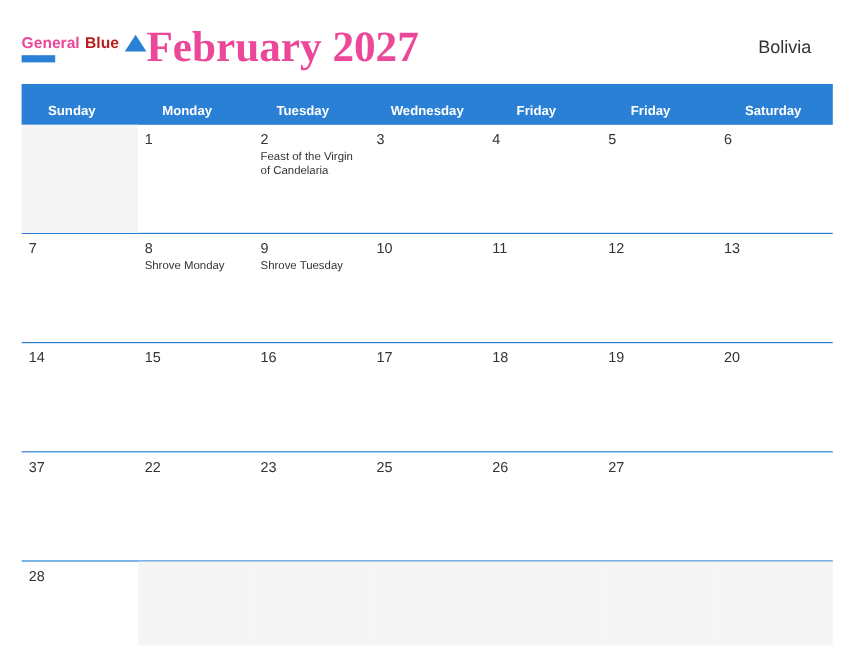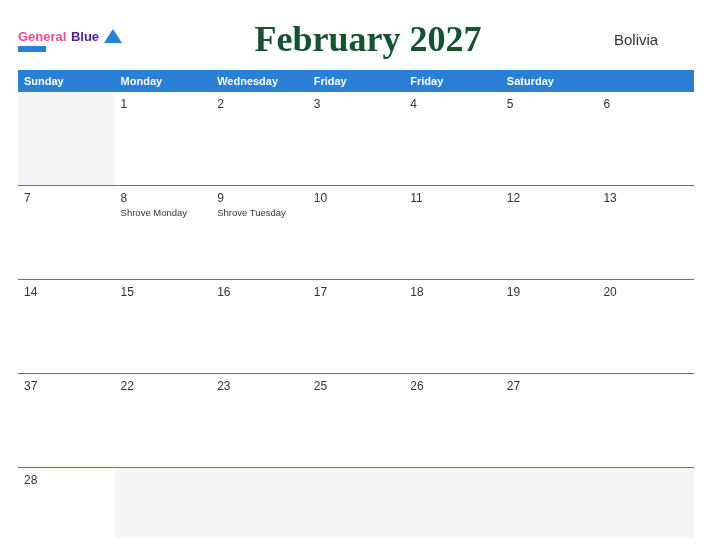--- a/index.html
+++ b/index.html
@@ -45,47 +45,47 @@
       width: 0;
       height: 0;
       border-left: 9px solid transparent;
       border-right: 9px solid transparent;
       border-bottom: 14px solid #2980d4;
       margin-left: 2px;
     }
     .title {
       font-size: 36px;
       font-weight: bold;
-      color: #14532d;
+      color: #ec4899;
       font-family: Georgia, serif;
-      text-align: center;
       flex: 1;
     }
     .country {
       font-size: 15px;
       color: #333;
-      text-align: left;
+      text-align: center;
       min-width: 80px;
     }
     .calendar {
       flex: 1;
       display: flex;
       flex-direction: column;
     }
     .cal-header {
       display: grid;
       grid-template-columns: repeat(7, 1fr);
       background: #2980d4;
     }
     .cal-header-cell {
       color: #fff;
       font-size: 11px;
       font-weight: bold;
-      padding: 5px 6px;
+      padding: 5px 22px;
       text-align: left;
+      margin-top: 12px;
     }
     .cal-body {
       flex: 1;
       display: flex;
       flex-direction: column;
     }
     .cal-week {
       display: grid;
       grid-template-columns: repeat(7, 1fr);
       flex: 1;
@@ -121,52 +121,54 @@
 </head>
 <body>
 
 <div class="page">
   <div class="header">
     <div class="logo">
       <div>
         <div style="display:flex;align-items:flex-end;gap:3px;">
           <div>
             <span class="logo-text">General</span>
-            <span class="logo-text" style="color:#4c1d95;">Blue</span>
+            <span class="logo-text" style="color:#b91c1c;">Blue</span>
           </div>
           <div style="display:flex;flex-direction:column;align-items:flex-start;margin-bottom:2px;">
             <div class="logo-icon"></div>
           </div>
         </div>
         <div class="logo-blue-bar"></div>
       </div>
     </div>
     <div class="title">February 2027</div>
     <div class="country">Bolivia</div>
   </div>
 
   <div class="calendar">
     <div class="cal-header">
       <div class="cal-header-cell">Sunday</div>
       <div class="cal-header-cell">Monday</div>
+      <div class="cal-header-cell">Tuesday</div>
       <div class="cal-header-cell">Wednesday</div>
       <div class="cal-header-cell">Friday</div>
       <div class="cal-header-cell">Friday</div>
       <div class="cal-header-cell">Saturday</div>
     </div>
 
     <div class="cal-body">
 
       <div class="cal-week" style="border-top: none;">
         <div class="cal-cell empty"></div>
         <div class="cal-cell">
             <span class="day-num">1</span>
           </div>
         <div class="cal-cell">
           <span class="day-num">2</span>
+          <div class="day-event">Feast of the Virgin of Candelaria</div>
         </div>
         <div class="cal-cell">
             <span class="day-num">3</span>
           </div>
         <div class="cal-cell">
             <span class="day-num">4</span>
           </div>
         <div class="cal-cell">
             <span class="day-num">5</span>
           </div>

